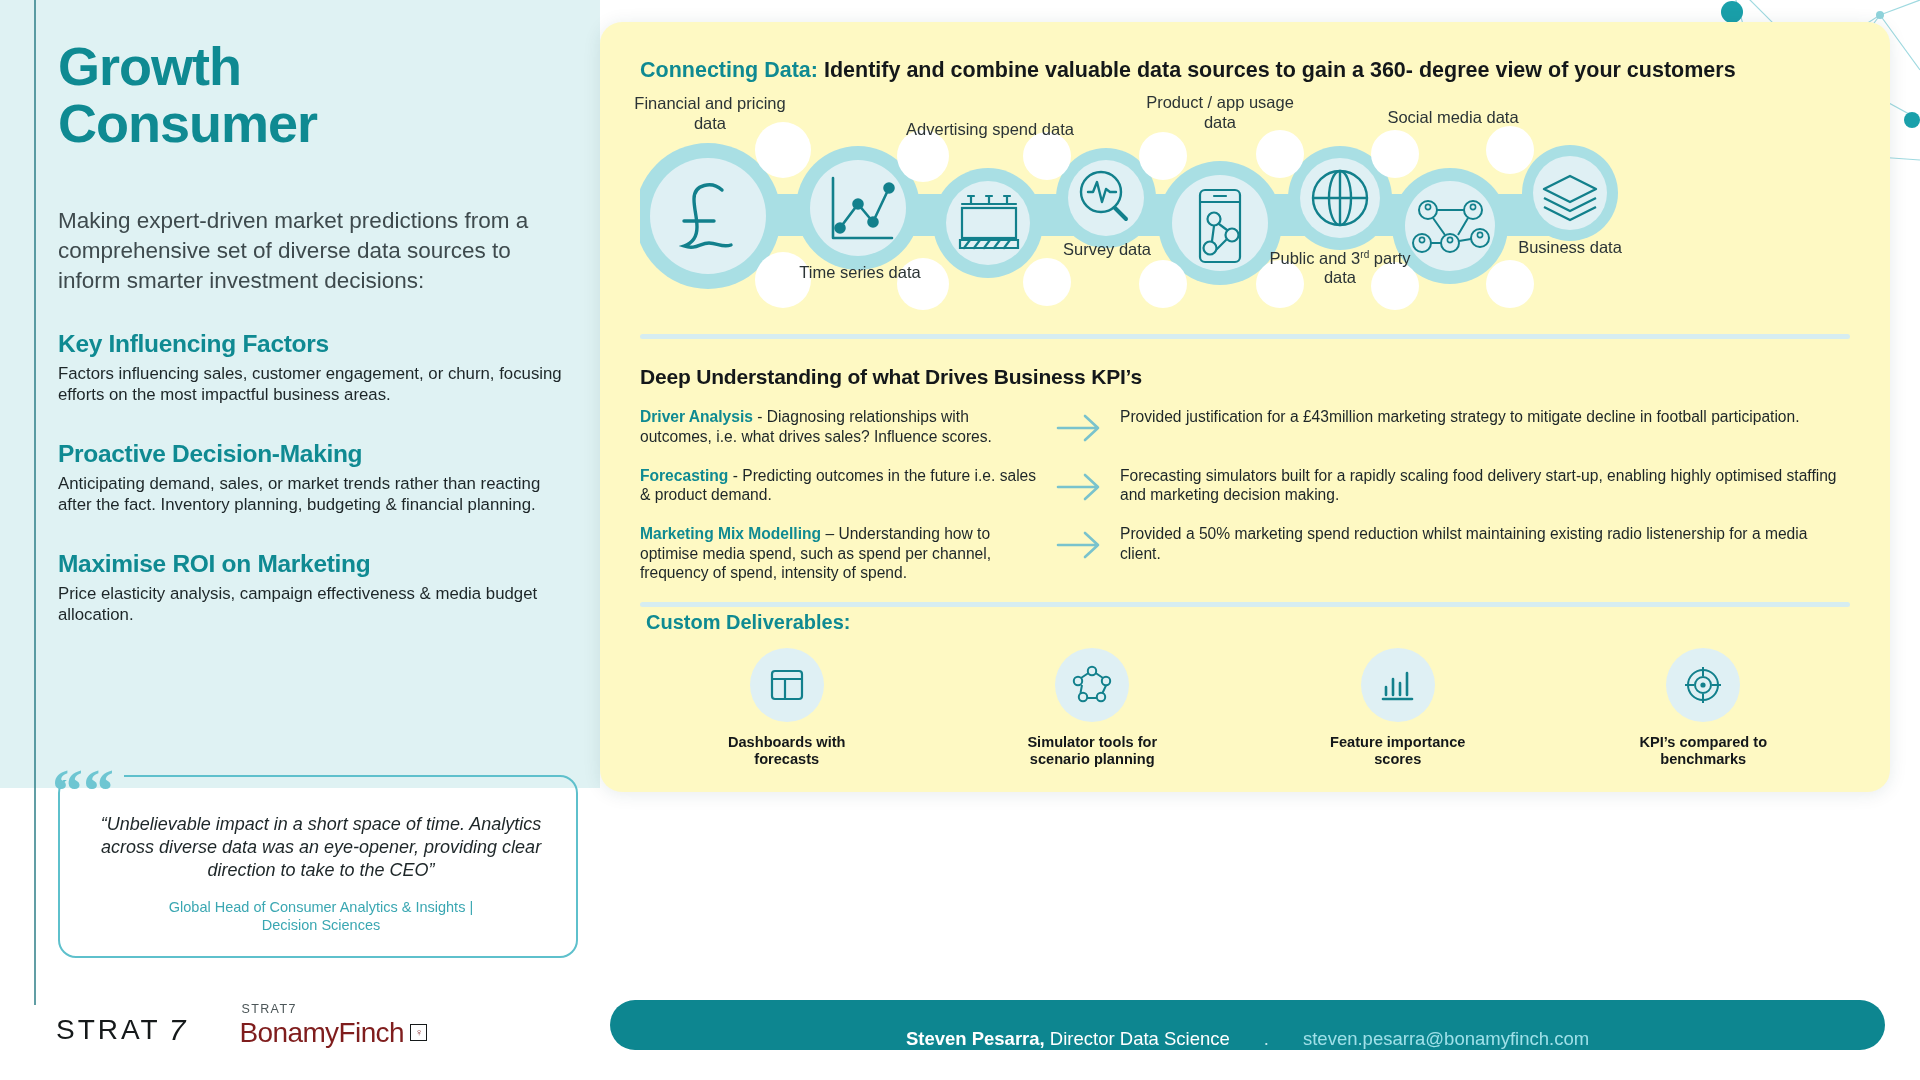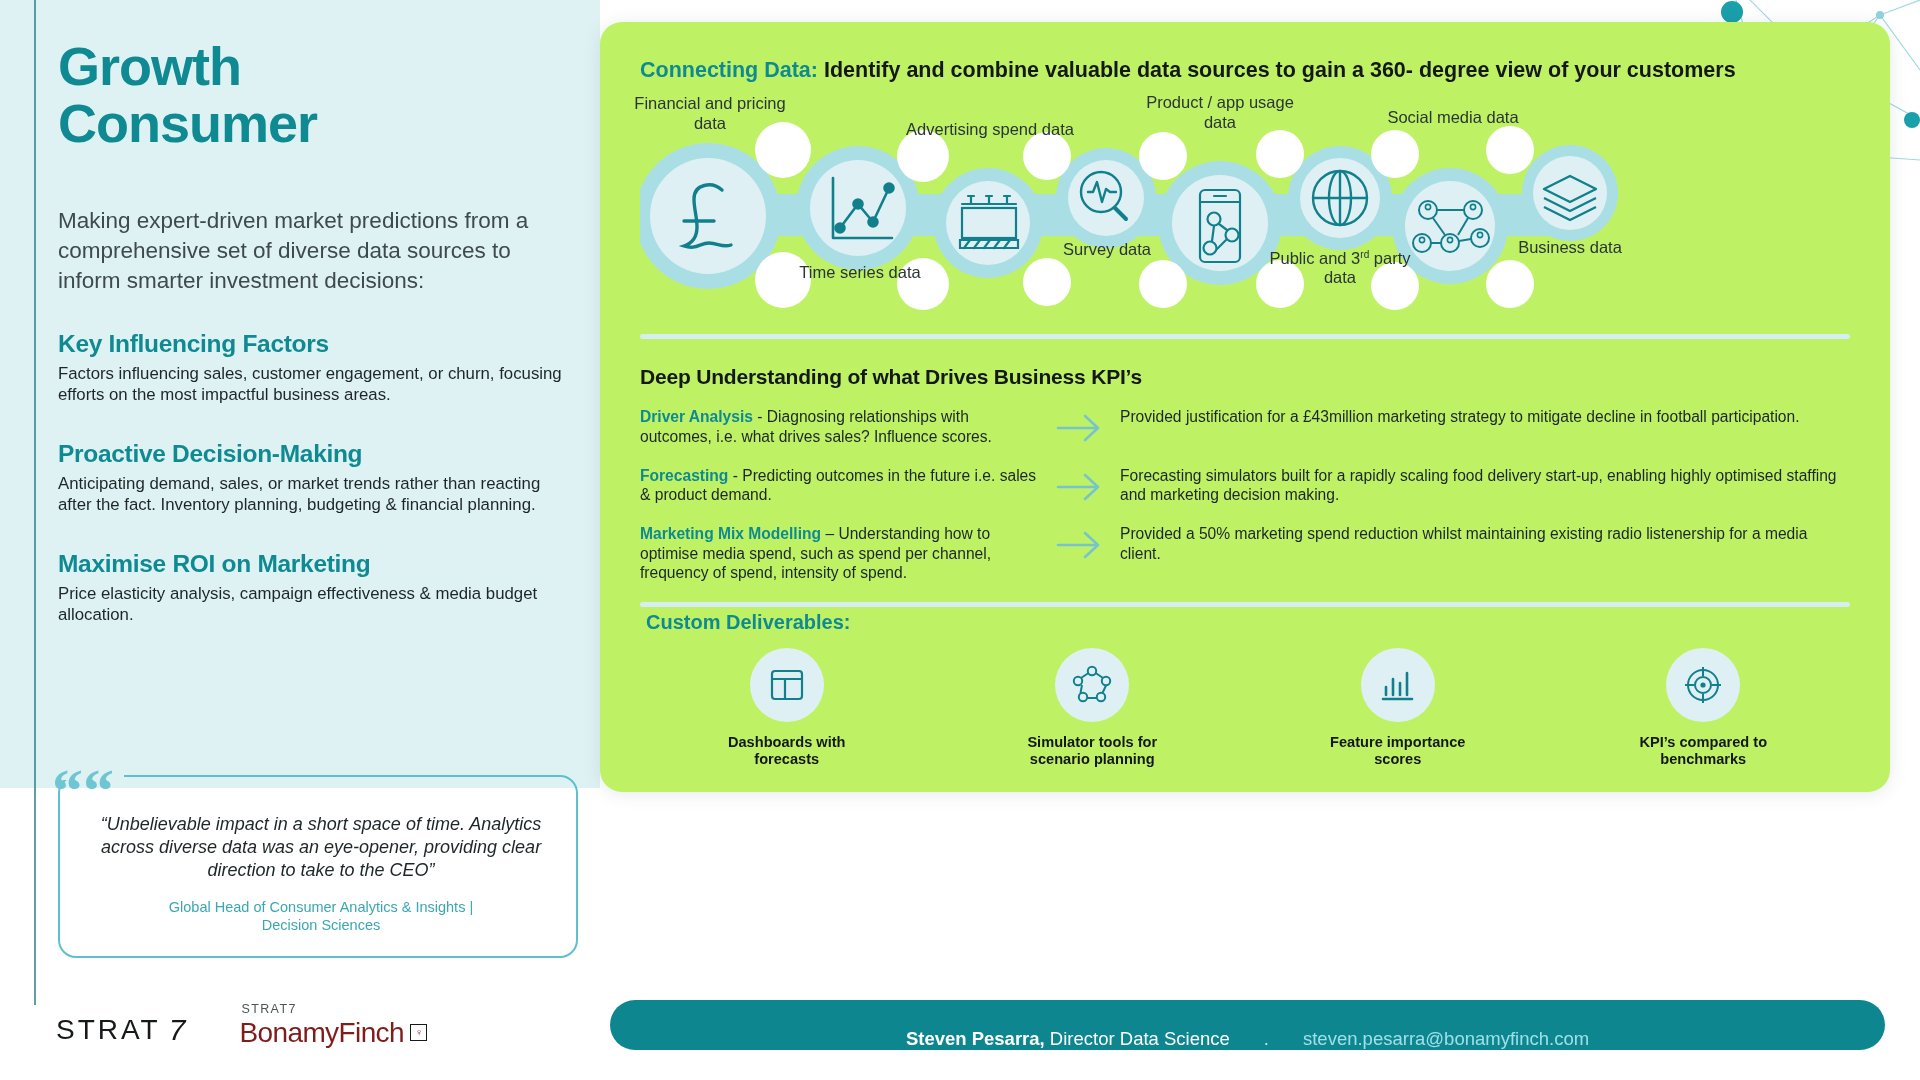--- a/index.html
+++ b/index.html
@@ -86,21 +86,21 @@
     display:flex; align-items:center; gap:6px;
   }
   .logo-bf .mark {
     display:inline-block; width: 17px; height: 17px; border: 1.6px solid #15191a;
     position: relative; font-size: 11px; text-align:center; line-height: 15px;
   }
 
   
   .right-card {
     position: absolute; left: 600px; top: 22px; width: 1290px; height: 770px;
-    background: #bef264; border-radius: 22px;
+    background: #fef9c3; border-radius: 22px;
     box-shadow: 0 2px 18px rgba(20,60,70,.10);
     overflow: hidden;
   }
   .card-pad { padding: 34px 40px 0 40px; }
 
   .head-line { font-size: 21.5px; line-height: 1.32; font-weight: 800; color: #14181a; }
   .head-line .hl { color: #0f8a92; }
 
   
   .flow { position: relative; height: 230px; margin-top: 14px; }

